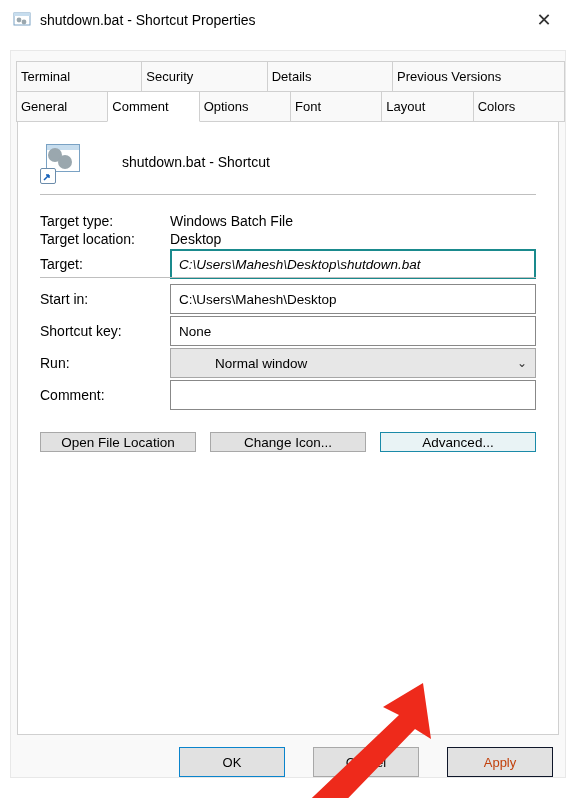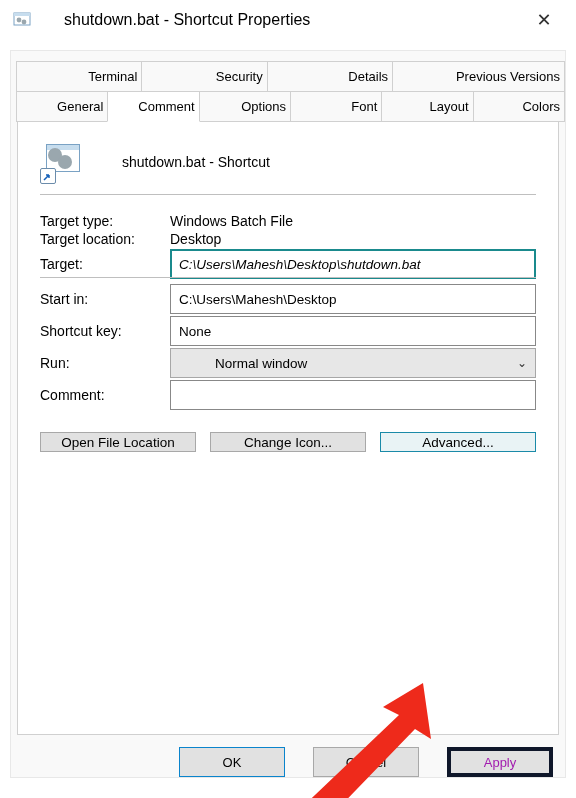--- a/index.html
+++ b/index.html
@@ -20,41 +20,41 @@
     display: flex;
     align-items: center;
     padding: 0 12px;
     border-bottom: 1px solid #fff;
   }
   .titlebar .app-icon {
     width: 20px; height: 20px;
     margin-right: 8px;
     display:flex;align-items:center;justify-content:center;
   }
-  .titlebar .title { flex: 1; font-size: 16px; margin-left: 24px; }
+  .titlebar .title { flex: 1; font-size: 14px; }
   .titlebar .close { width: 40px; text-align: center; font-size: 18px; color:#333; cursor:pointer;}
   .client {
     margin: 10px;
     background: #f9f9f9;
     height: 728px;
     border: 1px solid #e8e8e8;
     position: relative;
     display:flex;
     flex-direction:column;
   }
   .tabs {
     padding-top: 10px;
   }
   .tabrow {
     display: flex;
     padding-left: 6px;
   }
   .tab {
     flex: 1;
-    text-align: right;
+    text-align: left;
     padding: 7px 4px;
     font-size: 13px;
     background: #f9f9f9;
     border: 1px solid #d0d0d0;
     border-bottom: 1px solid #d0d0d0;
     margin-left: -1px;
     cursor: pointer;
     white-space: nowrap;
   }
   .tabrow.first .tab { border-bottom:none;}
@@ -131,21 +131,21 @@
   .btn.highlight { border:1.5px solid #1a8aa8; background:#e9f3f5;}
   .footer {
     display:flex; gap:28px; justify-content:flex-end;
     padding: 12px 12px 0 0;
   }
   .footer .fbtn {
     width:106px; height:30px; background:#e1e1e1; border:1px solid #a8a8a8;
     font-family:inherit; font-size:13px; cursor:pointer;
   }
   .footer .fbtn.default { border:1.5px solid #0a84cc;}
-  .footer .fbtn.disabled { color:#a21caf; border:4px solid #0f172a; cursor:default;text-align:center;}
+  .footer .fbtn.disabled { color:#c2410c; border:1px solid #0f172a; cursor:default;text-align:center;}
   .arrow-anno {
     position:absolute; left:175px; top:555px; pointer-events:none;
   }
 </style>
 </head>
 <body>
 
 <div class="titlebar">
   <div class="app-icon">
     <svg viewBox="0 0 20 20">

